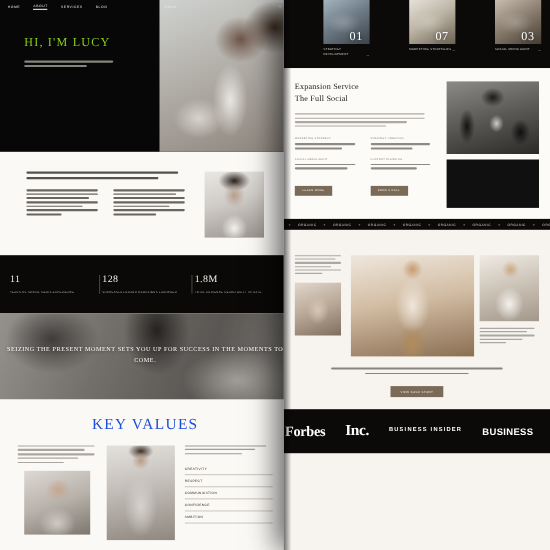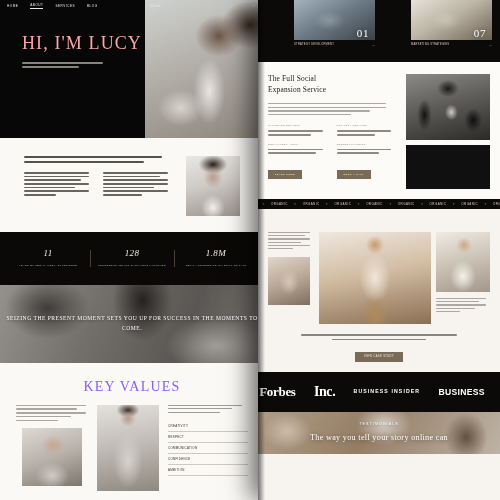--- a/index.html
+++ b/index.html
@@ -35,21 +35,21 @@
   .hero-nav {
     position: absolute; top: 0; left: 0; right: 0; height: 12px;
     display: flex; align-items: center; padding: 0 7px; gap: 12px; z-index: 5;
   }
   .hero-nav a { color: #ece7e0; font-size: 3.1px; letter-spacing: .5px; text-transform: uppercase; text-decoration: none; }
   .hero-nav a.on { border-bottom: .6px solid #ece7e0; padding-bottom: 1px; }
   .hero-brand { margin-left: 40px; color: #ece7e0; font-size: 3.6px; letter-spacing: .6px; }
   .hero-cart { margin-left: auto; color: #ece7e0; font-size: 3.4px; }
   .hero-left { width: 145px; padding: 34px 0 0 22px; position: relative; z-index: 3; }
   .hero-title {
-    color: #fca5a5; font-size: 18px; letter-spacing: 1.1px; line-height: 1;
+    color: #84cc16; font-size: 11px; letter-spacing: 1.1px; line-height: 1;
     font-weight: 400; white-space: nowrap;
   }
   .hero-sub { margin-top: 10px; width: 88px; }
   .hero-sub i { background: #cdc7bf; opacity: .65; height: 1.5px; margin-bottom: 2.6px; }
   .hero-photo { flex: 1; background: linear-gradient(160deg,#cfd2d0 0%,#b6b3ad 40%,#8d857d 100%); }
   .hero-photo .face {
     position: absolute; inset: 0;
     background:
       radial-gradient(ellipse 34px 30px at 62% 26%, #6d5447 0%, #6d544700 70%),
       radial-gradient(ellipse 22px 46px at 54% 66%, #e9e6e1 0%, #e9e6e100 72%),
@@ -71,21 +71,21 @@
   .intro-photo::after {
     content: ""; position: absolute; inset: 0;
     background:
       radial-gradient(ellipse 13px 15px at 50% 36%, #b79d8d 0%, #b79d8d00 72%),
       radial-gradient(ellipse 20px 13px at 50% 14%, #2a2019 0%, #2a201900 72%),
       radial-gradient(ellipse 17px 18px at 50% 86%, #f2f0ee 0%, #f2f0ee00 70%);
   }
 
   
   .stats { background: #0a0907; display: flex; padding: 16px 6px; }
-  .stat { flex: 1; text-align: center; position: relative; padding: 0 3px; font-style: italic; }
+  .stat { flex: 1; text-align: left; position: relative; padding: 0 3px; }
   .stat + .stat::before {
     content: ""; position: absolute; left: 0; top: 2px; bottom: 2px; width: .6px; background: #474038;
   }
   .stat-value { color: #f2ece4; font-size: 9px; letter-spacing: .4px; }
   .stat-label { color: #bdb5ab; font-size: 2.5px; letter-spacing: .34px; margin-top: 6px; line-height: 1.85; text-transform: uppercase; }
 
   
   .quote-band {
     position: relative; height: 78px;
     background: linear-gradient(110deg,#b9b5b0 0%,#8f8a85 35%,#6e6a66 70%,#9b9792 100%);
@@ -100,21 +100,21 @@
   }
   .quote-band::after { content: ""; position: absolute; inset: 0; background: rgba(20,18,16,.22); }
   .quote-text {
     position: relative; z-index: 2; color: #fff; text-align: center;
     font-size: 5.6px; letter-spacing: .5px; line-height: 1.75; text-transform: uppercase;
     text-shadow: 0 1px 3px rgba(0,0,0,.5);
   }
 
   
   .kv { padding: 16px 0 0; text-align: center; }
-  .kv-title { font-size: 14px; letter-spacing: 1.2px; color: #8b5cf6; }
+  .kv-title { font-size: 14px; letter-spacing: 1.2px; color: #1d4ed8; }
   .kv-body { display: flex; gap: 5px; padding: 10px 16px 0; align-items: flex-start; }
   .kv-col-l { width: 76px; text-align: left; }
   .kv-blurb { margin-bottom: 7px; }
   .kv-blurb i { background: #6a635b; height: 1.4px; margin-bottom: 2.4px; }
   .kv-photo-a {
     width: 60px; height: 58px; margin-left: 6px;
     background: linear-gradient(160deg,#ded9d3 0%,#b8b2ab 50%,#7d766f 100%);
   }
   .kv-photo-a::after {
     content: ""; position: absolute; inset: 0;
@@ -409,27 +409,35 @@
         </div>
       </div>
       <div class="card">
         <div class="card-img b img"></div>
         <div class="card-num serif">07</div>
         <div class="card-foot">
           <div class="card-label">Marketing Strategies</div>
           <div class="card-arrow">→</div>
         </div>
       </div>
+      <div class="card">
+        <div class="card-img c img"></div>
+        <div class="card-num serif">03</div>
+        <div class="card-foot">
+          <div class="card-label">Social Media Audit</div>
+          <div class="card-arrow">→</div>
+        </div>
+      </div>
     </div>
 
     <div class="svc">
       <div class="svc-l">
         <div class="svc-title serif">
+          <div>Expansion Service</div>
           <div>The Full Social</div>
-          <div>Expansion Service</div>
         </div>
         <div class="svc-intro lines">
           <span class="hidden-text">Everything we do makes your brand presence feel highly sought after. Let me handle all your content planning and strategy while you focus on your unique expertise. The optimum of top-tier brand times.</span>
           <i class="s92"></i>
             <i class="s92"></i>
             <i class="s80"></i>
             <i class="s65"></i>
         </div>
         <div class="svc-grid">
           <div class="svc-cell">
@@ -525,22 +533,16 @@
       <span class="spot-btn">View Case Study</span>
     </div>
 
     <div class="press">
       <div class="press-logo forbes">Forbes</div>
       <div class="press-logo inc">Inc.</div>
       <div class="press-logo bi">BUSINESS INSIDER</div>
       <div class="press-logo glamour">BUSINESS</div>
     </div>
 
-    <div class="testi">
-      <div class="testi-in">
-        <div class="testi-kicker">TESTIMONIALS</div>
-        <div class="testi-head serif">The way you tell your story online can</div>
-      </div>
-    </div>
   </div>
 
   <div class="gutter"></div>
 </div>
 
 </body></html>

